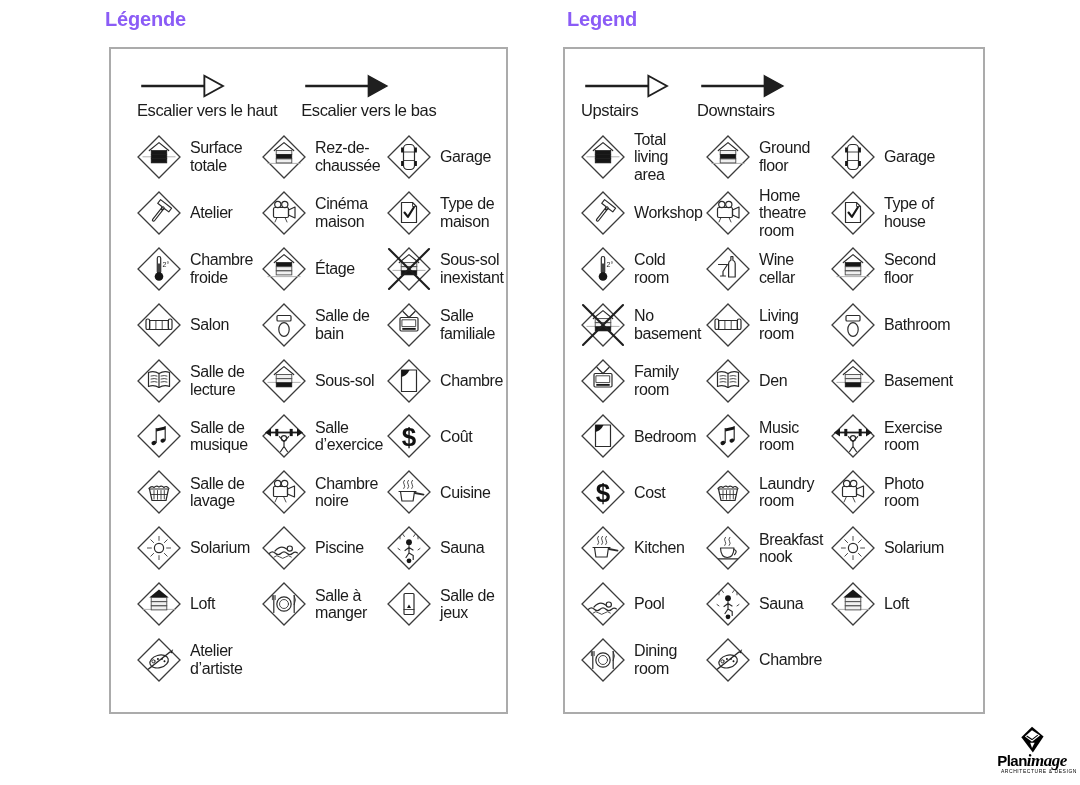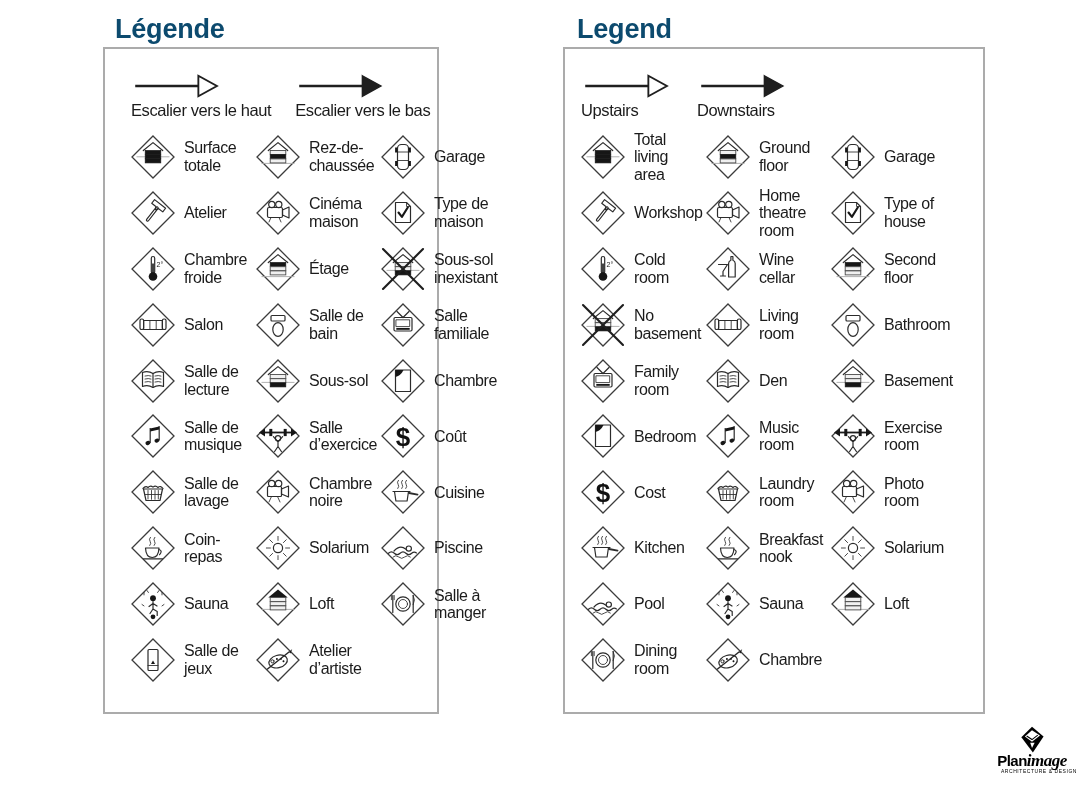--- a/index.html
+++ b/index.html
@@ -2,32 +2,32 @@
 <html><head>
 <meta charset="utf-8">
 <style>
   html,body{margin:0;padding:0;}
   body{
     width:1080px;height:785px;position:relative;overflow:hidden;
     background:#ffffff;color:#1c1c1c;
     font-family:"Liberation Sans",sans-serif;
   }
   .title{
-    position:absolute;top:0;margin:12px;
-    font-size:27px;font-weight:800;letter-spacing:-0.2px;color:#0c4a6e;
+    position:absolute;top:0;margin:2px;
+    font-size:20px;font-weight:800;letter-spacing:-0.2px;color:#8b5cf6;
     line-height:34px;
   }
   .title-fr{left:103px}
   .title-en{left:565px}
   .panel{
     position:absolute;top:47px;height:667px;box-sizing:border-box;
     border:2px solid #ababab;background:#fff;
     padding:24px 0 0 26px;
   }
-  .panel-fr{left:103px;width:336px}
+  .panel-fr{left:109px;width:399px}
   .panel-en{left:563px;width:422px;padding-left:16px}
   .arrows{display:flex;gap:24px;height:48px;margin-bottom:8px}
   .arrow-group{display:flex;flex-direction:column}
   .arrow-svg{width:92px;height:26px;display:block}
   .arrow-label{font-size:16.5px;letter-spacing:-0.4px;margin-top:2px;white-space:nowrap;color:#1b1b1b}
   .grid{display:grid;grid-template-columns:125px 125px 125px;grid-auto-rows:55.9px;align-items:center}
   .cell{display:flex;align-items:center;gap:9px}
   .icon{width:44px;height:44px;flex:0 0 44px}
   .icon svg{width:44px;height:44px;display:block}
   .label{font-size:16px;line-height:17.5px;letter-spacing:-0.4px;white-space:nowrap;color:#1b1b1b}
@@ -338,33 +338,20 @@
       <path d="M13.5,21.5 h14 l-1.4,9.5 h-11.2 z" class="s"></path>
       <line x1="28" y1="23" x2="36.5" y2="24.6" stroke="#2b2b2b" stroke-width="1.8" stroke-linecap="round"></line>
           </svg>
         </span>
         <span class="label">Cuisine</span>
       </div>
       <div class="cell">
         <span class="icon">
           <svg viewBox="0 0 44 44">
             <polygon points="22,1 43,22 22,43 1,22" class="dia"></polygon>
-      <path d="M18.8,19.5 q1.8,-2.2 0.3,-4.2 q-1.5,-2 0.3,-4" class="s2"></path>
-      <path d="M23.2,19.5 q1.8,-2.2 0.3,-4.2 q-1.5,-2 0.3,-4" class="s2"></path>
-      <path d="M14.5,22 h13.5 q-0.4,9.5 -6.75,9.5 q-6.35,0 -6.75,-9.5 z" class="s"></path>
-      <path d="M28,23.5 q4,1.2 0.6,5.2" class="s"></path>
-      <line x1="12.5" y1="32.8" x2="31.5" y2="32.8" class="s"></line>
-          </svg>
-        </span>
-        <span class="label">Coin-<br>repas</span>
-      </div>
-      <div class="cell">
-        <span class="icon">
-          <svg viewBox="0 0 44 44">
-            <polygon points="22,1 43,22 22,43 1,22" class="dia"></polygon>
             <circle cx="22" cy="22" r="4.6" class="s"></circle>
             <line x1="29.6" y1="22.0" x2="33.6" y2="22.0" class="s2"></line>
             <line x1="27.4" y1="27.4" x2="30.2" y2="30.2" class="s2"></line>
             <line x1="22.0" y1="29.6" x2="22.0" y2="33.6" class="s2"></line>
             <line x1="16.6" y1="27.4" x2="13.8" y2="30.2" class="s2"></line>
             <line x1="14.4" y1="22.0" x2="10.4" y2="22.0" class="s2"></line>
             <line x1="16.6" y1="16.6" x2="13.8" y2="13.8" class="s2"></line>
             <line x1="22.0" y1="14.4" x2="22.0" y2="10.4" class="s2"></line>
             <line x1="27.4" y1="16.6" x2="30.2" y2="13.8" class="s2"></line>
           </svg>

